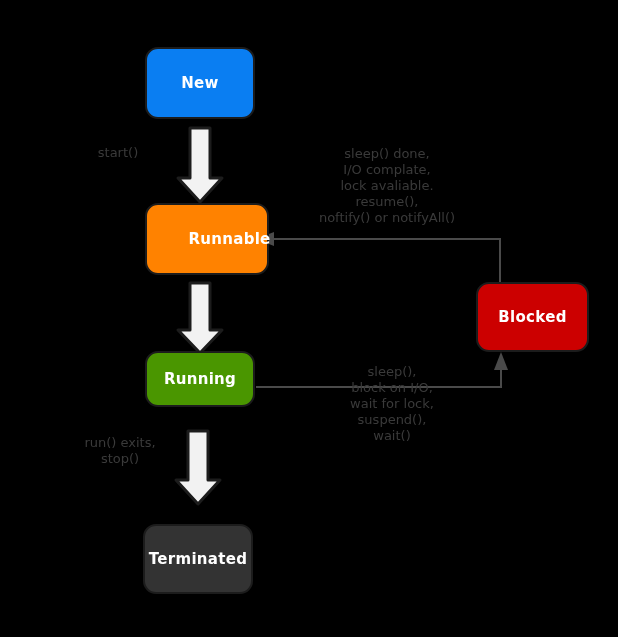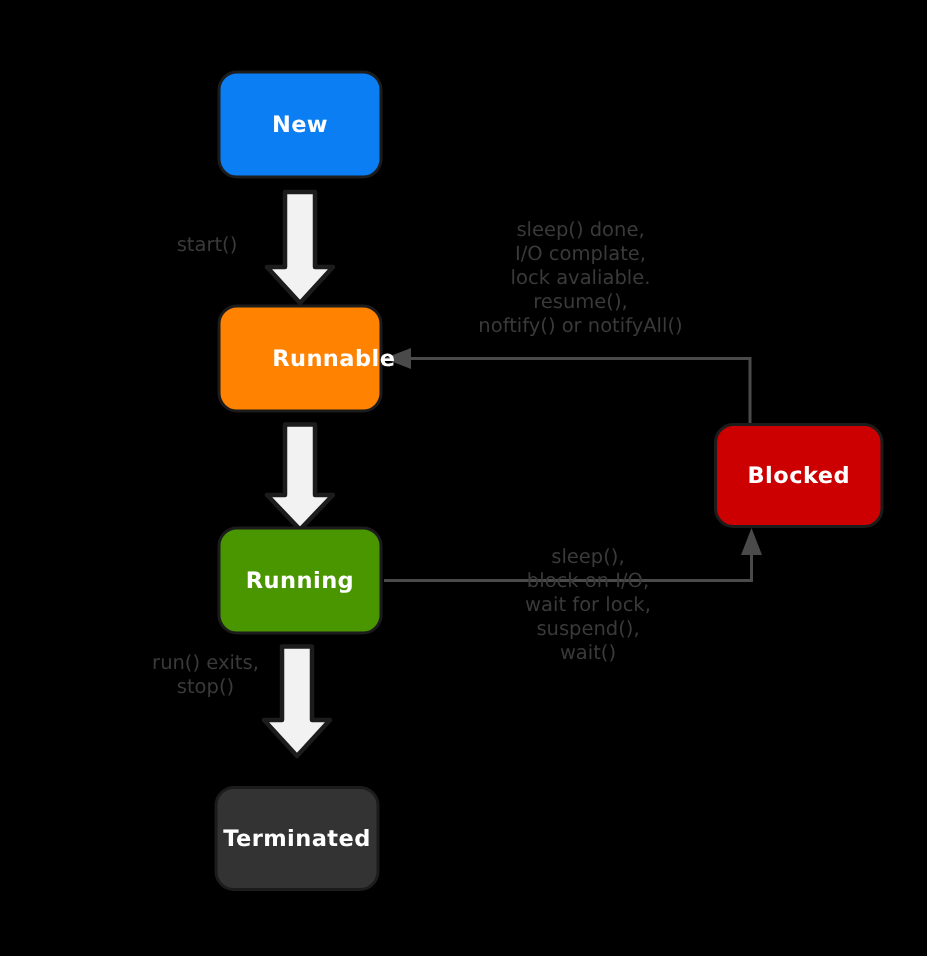--- a/index.html
+++ b/index.html
@@ -30,26 +30,26 @@
     font-size: 15px;
     letter-spacing: 0.3px;
     font-family: "DejaVu Sans", sans-serif;
     text-align: right;
   }
   #node-new {
     left: 145px; top: 47px; width: 110px; height: 72px;
     background: #0a7ef2;
   }
   #node-runnable {
-    left: 145px; top: 203px; width: 110px; height: 72px;
+    left: 145px; top: 203px; width: 124px; height: 72px;
     background: #ff8200;
     padding-left: 45px;
   }
   #node-running {
-    left: 145px; top: 351px; width: 110px; height: 72px;
+    left: 145px; top: 351px; width: 110px; height: 56px;
     background: #4a9600;
   }
   #node-terminated {
     left: 143px; top: 524px; width: 110px; height: 70px;
     background: #333333;
   }
   #node-blocked {
     left: 444px; top: 282px; width: 113px; height: 70px;
     background: #cc0000;
     margin-left: 32px;
@@ -57,30 +57,30 @@
   .edge-label {
     position: absolute;
     color: #3a3a3a;
     font-size: 13px;
     line-height: 16px;
     text-align: center;
     font-family: "DejaVu Sans", sans-serif;
     white-space: pre-line;
   }
   #label-start {
-    left: 88px; top: 145px; width: 100px; margin-top: 11px;
+    left: 68px; top: 145px; width: 100px;
   }
   #label-unblock {
     left: 292px; top: 146px; width: 190px;
   }
   #label-block {
     left: 302px; top: 364px; width: 180px;
   }
   #label-exit {
-    left: 72px; top: 435px; width: 130px;
+    left: 55px; top: 435px; width: 130px;
   }
   .svg-layer {
     position: absolute;
     left: 0; top: 0;
     width: 618px;
     height: 637px;
     pointer-events: none;
   }
 </style>
 </head>

